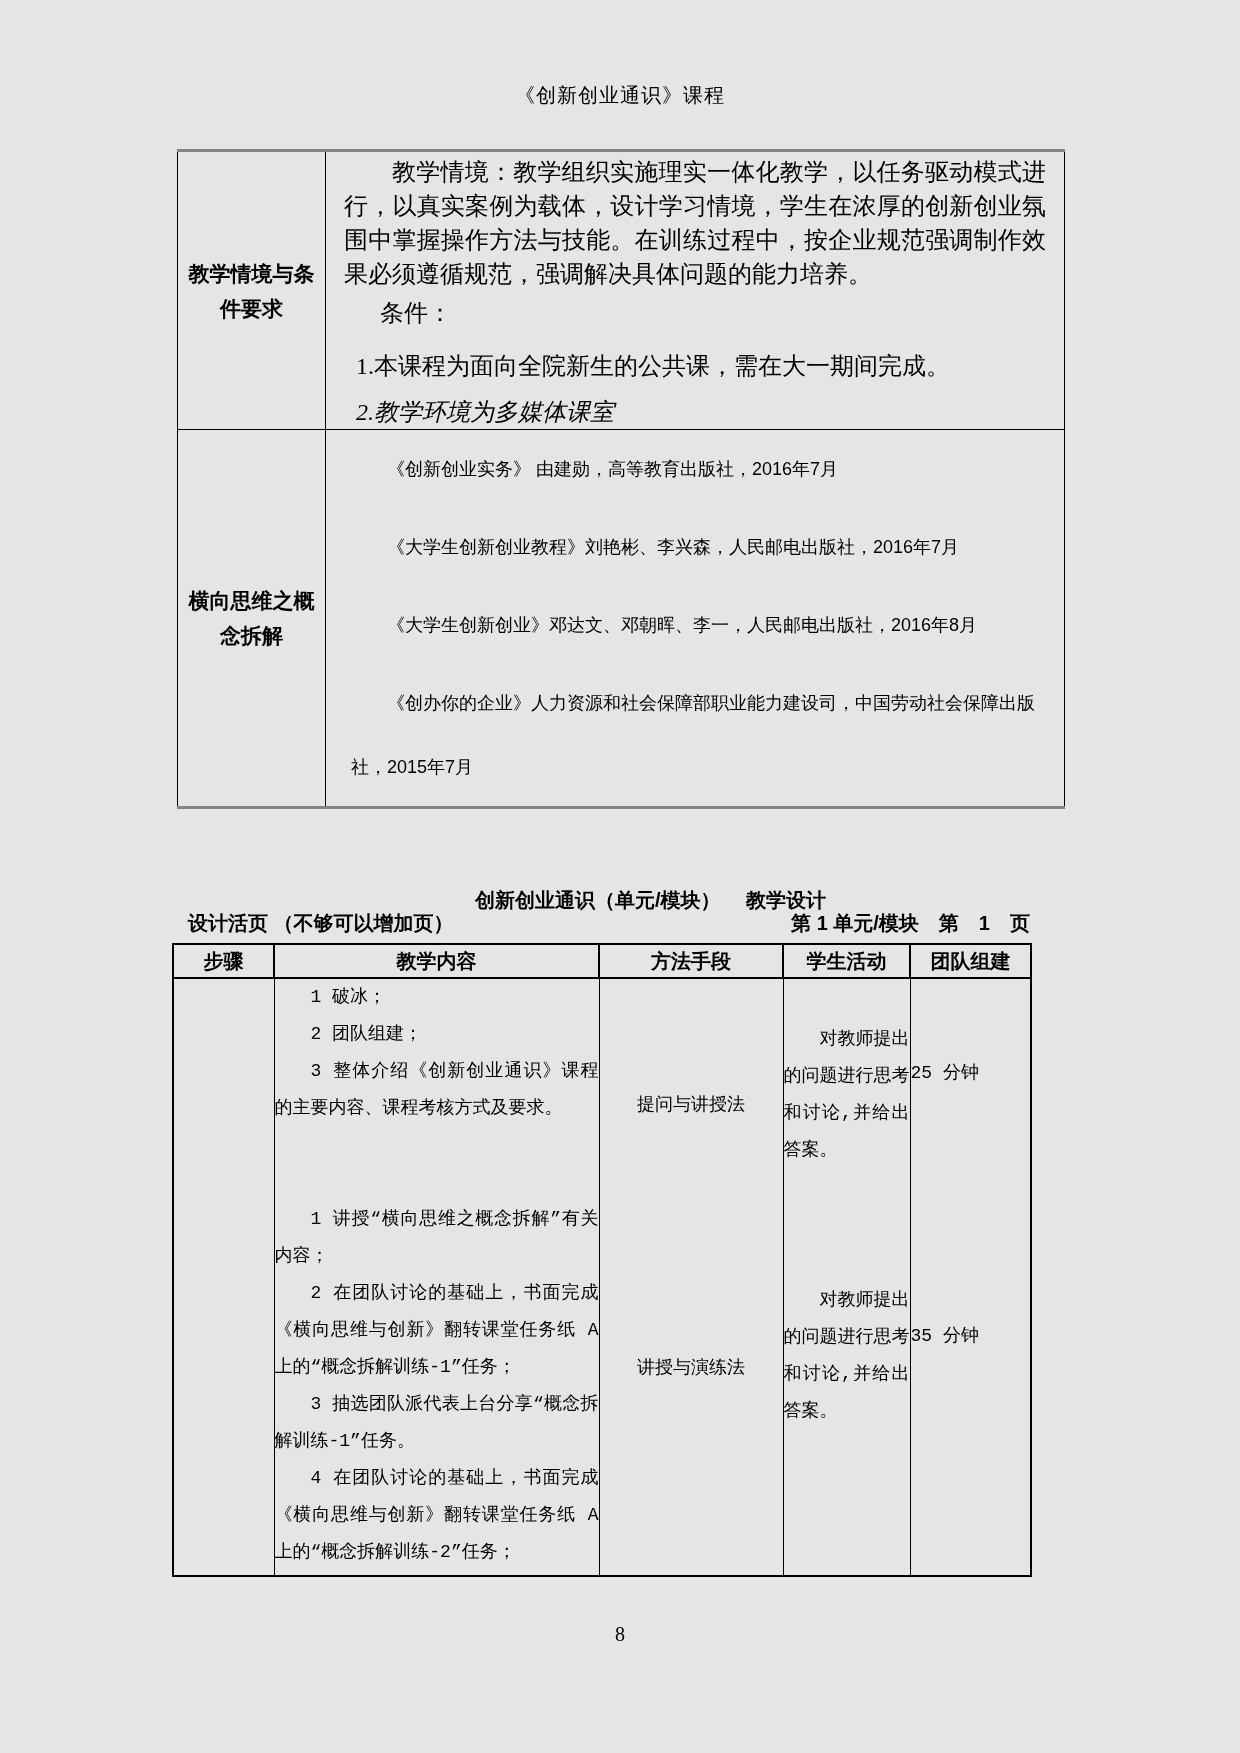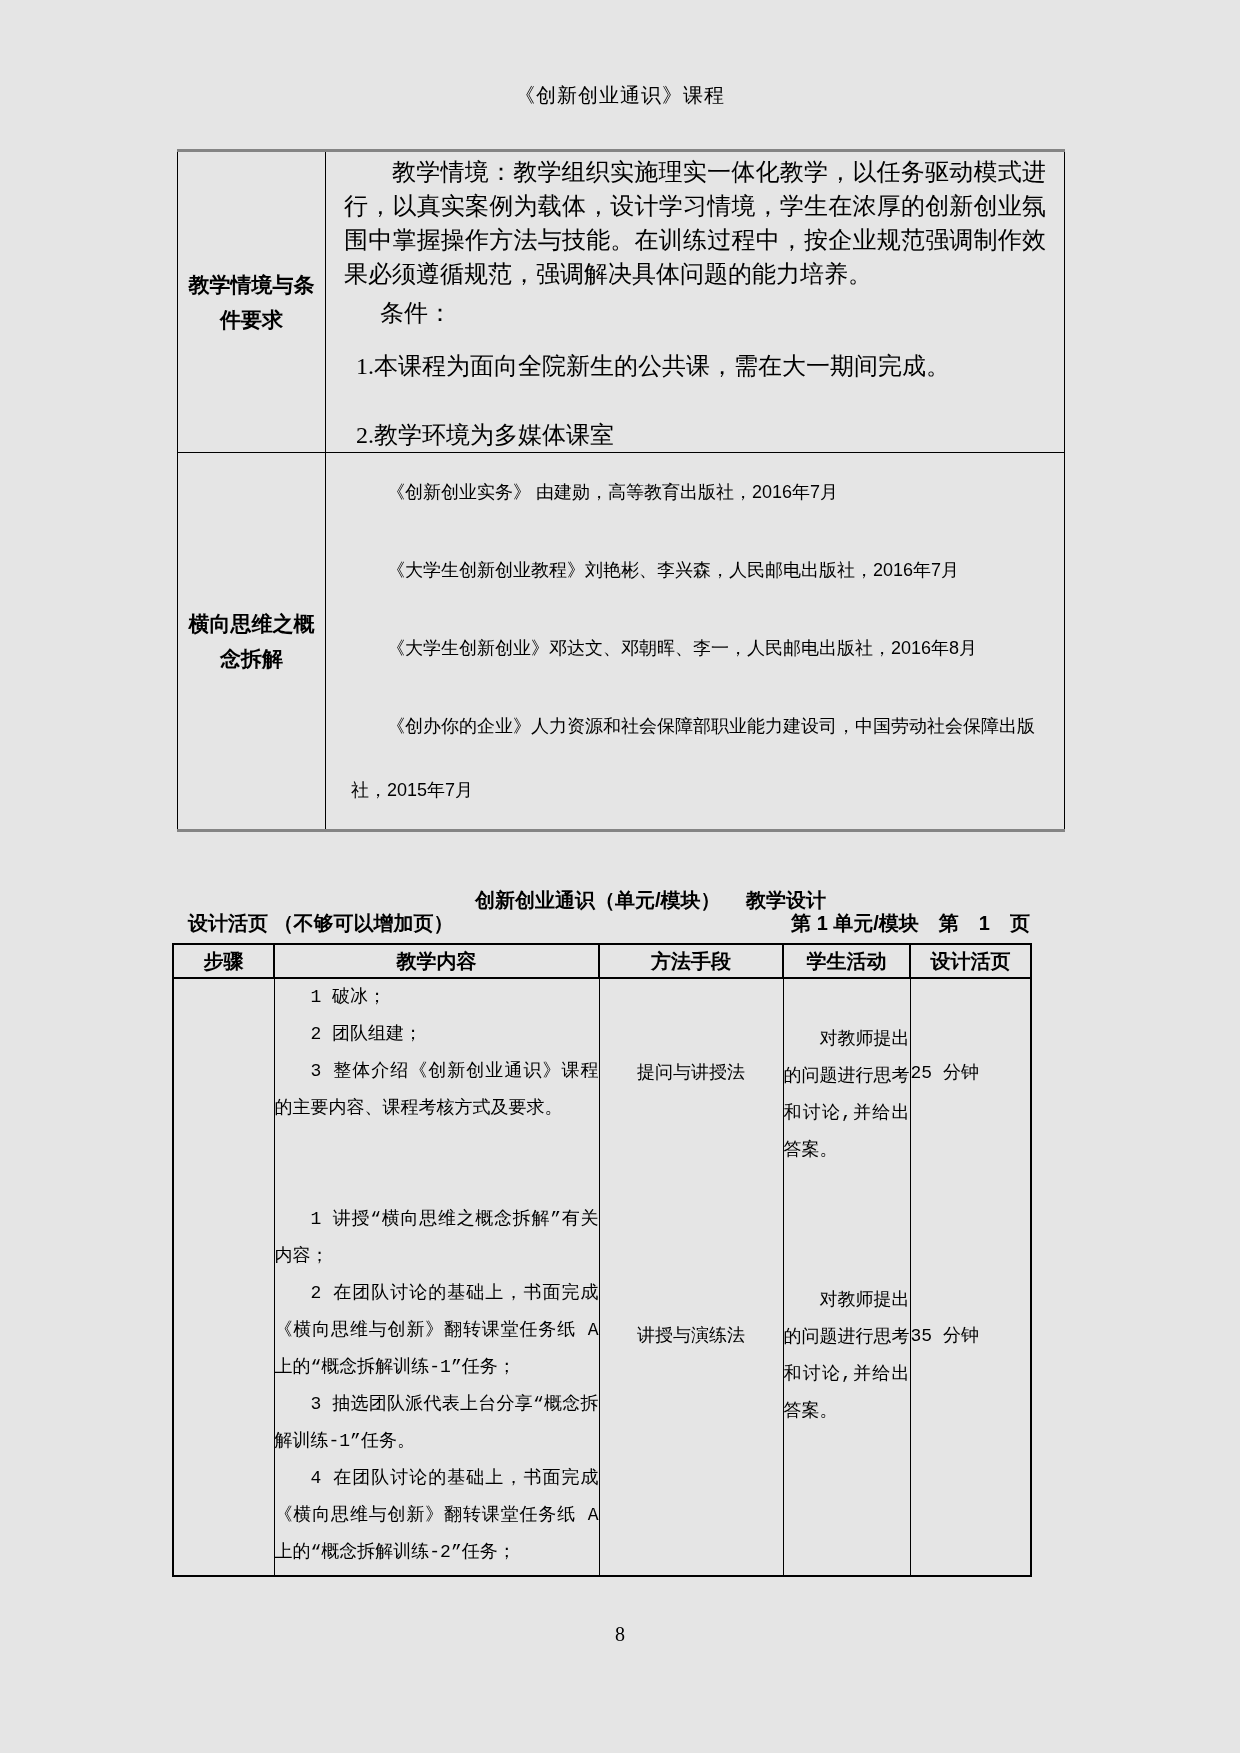--- a/index.html
+++ b/index.html
@@ -52,21 +52,21 @@
   .cell-situation p {
     margin: 0;
     font-size: 24px;
     line-height: 34px;
     text-align: justify;
     text-indent: 2em;
   }
   .cell-situation p.p-main { margin-top: 3px; }
   .cell-situation p.p-cond { margin-top: 5px; text-indent: 1.5em; }
   .cell-situation p.p-item1 { margin-top: 19px; text-indent: 0.5em; }
-  .cell-situation p.p-item2 { margin-top: 35px; text-indent: 0.5em; }
+  .cell-situation p.p-item2 { margin-top: 12px; text-indent: 0.5em; font-style: italic; }
 
   .cell-refs { height: 370px; }
   .cell-refs p.ref {
     margin: 7px;
     font-family: "Liberation Sans", "DejaVu Sans", sans-serif;
     font-size: 18px;
     line-height: 64px;
     text-indent: 2em;
     text-align: left;
   }
@@ -126,21 +126,21 @@
   .c-content p {
     margin: 0;
     line-height: 37px;
     text-indent: 2em;
     text-align: justify;
   }
   .c-content .blk2 { margin-top: 74px; }
 
   .c-method { text-align: center; }
   .c-method .m-entry { line-height: 37px; }
-  .c-method .m1 { margin-top: 76px; text-align: center; }
+  .c-method .m1 { margin-top: 108px; text-align: center; }
   .c-method .m2 { margin-top: 226px; }
 
   .c-activity { padding: 0 12px; }
   .c-activity p {
     margin: 0;
     line-height: 37px;
     text-indent: 2em;
     text-align: justify;
   }
   .c-activity .a1 { margin-top: 42px; }
@@ -209,21 +209,21 @@
         <col style="width:184px">
         <col style="width:127px">
         <col style="width:121px">
     </colgroup>
     <thead>
       <tr>
         <th>步骤</th>
         <th>教学内容</th>
         <th>方法手段</th>
         <th>学生活动</th>
-        <th>设计活页</th>
+        <th>团队组建</th>
       </tr>
     </thead>
     <tbody>
       <tr>
         <td class="c-step"></td>
         <td class="c-content">
           <div class="blk1">
             <p>1 破冰；</p>
             <p>2 团队组建；</p>
             <p>3 整体介绍《创新创业通识》课程的主要内容、课程考核方式及要求。</p>

